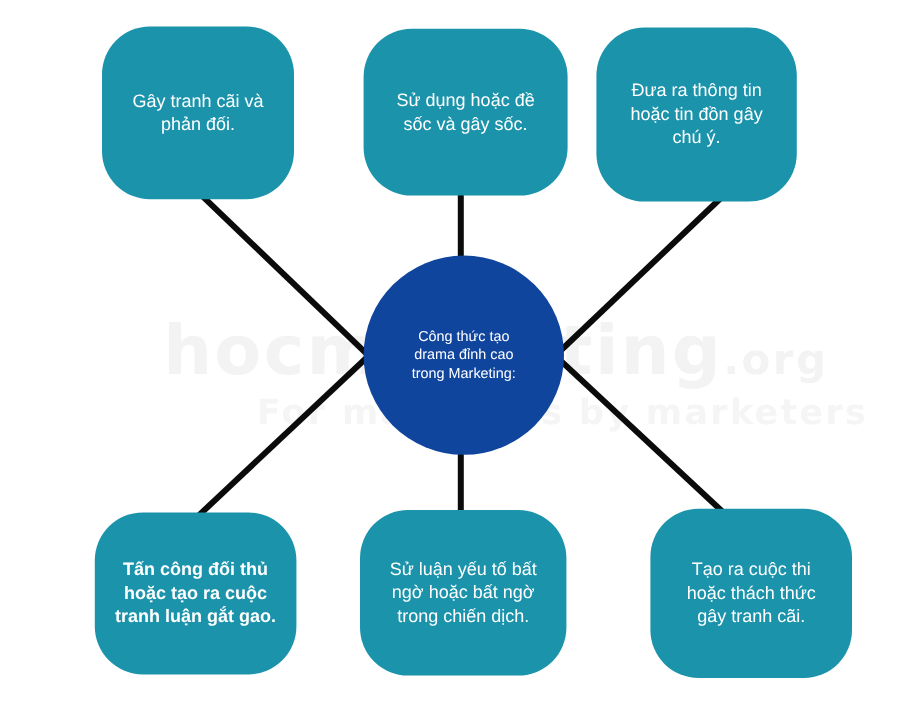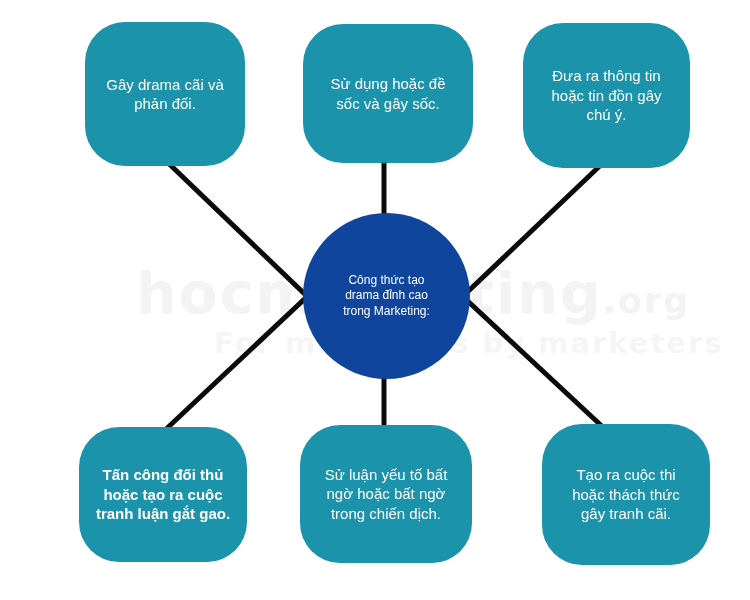--- a/index.html
+++ b/index.html
@@ -41,21 +41,21 @@
     background: #1a93ab;
     border-radius: 40px;
     color: #ffffff;
     display: flex; align-items: center; justify-content: center;
     text-align: center;
     font-size: 15px; line-height: 1.3;
     white-space: pre-line;
   }
   .node-tl { left: 85px;  top: 22px;  width: 160px; height: 144px; }
   .node-tm { left: 303px; top: 24px;  width: 170px; height: 139px; }
-  .node-tr { left: 523px; top: 23px;  width: 167px; height: 145px; }
+  .node-tr { left: 497px; top: 23px;  width: 167px; height: 145px; }
   .node-bl { left: 79px;  top: 427px; width: 168px; height: 135px; font-weight: bold; }
   .node-bm { left: 300px; top: 425px; width: 172px; height: 138px; }
   .node-br { left: 522px; top: 424px; width: 168px; height: 141px; margin-left: 20px; }
 
   .center-node {
     position: absolute; z-index: 3;
     left: 303px; top: 213px; width: 167px; height: 166px;
     background: #10459e;
     border-radius: 50%;
     color: #ffffff;
@@ -78,21 +78,21 @@
   <svg class="lines" width="750" height="600">
     <line x1="163" y1="158" x2="313" y2="302"></line>
     <line x1="384" y1="158" x2="384" y2="300"></line>
     <line x1="606" y1="160" x2="459" y2="300"></line>
     <line x1="163" y1="432" x2="313" y2="291"></line>
     <line x1="384" y1="295" x2="384" y2="432"></line>
     <line x1="606" y1="430" x2="458" y2="292"></line>
   </svg>
 
   <div class="node node-tl">
-    <span>Gây drama cãi và
+    <span>Gây tranh cãi và
 phản đối.</span>
   </div>
   <div class="node node-tm">
     <span>Sử dụng hoặc đề
 sốc và gây sốc.</span>
   </div>
   <div class="node node-tr">
     <span>Đưa ra thông tin
 hoặc tin đồn gây
 chú ý.</span>

